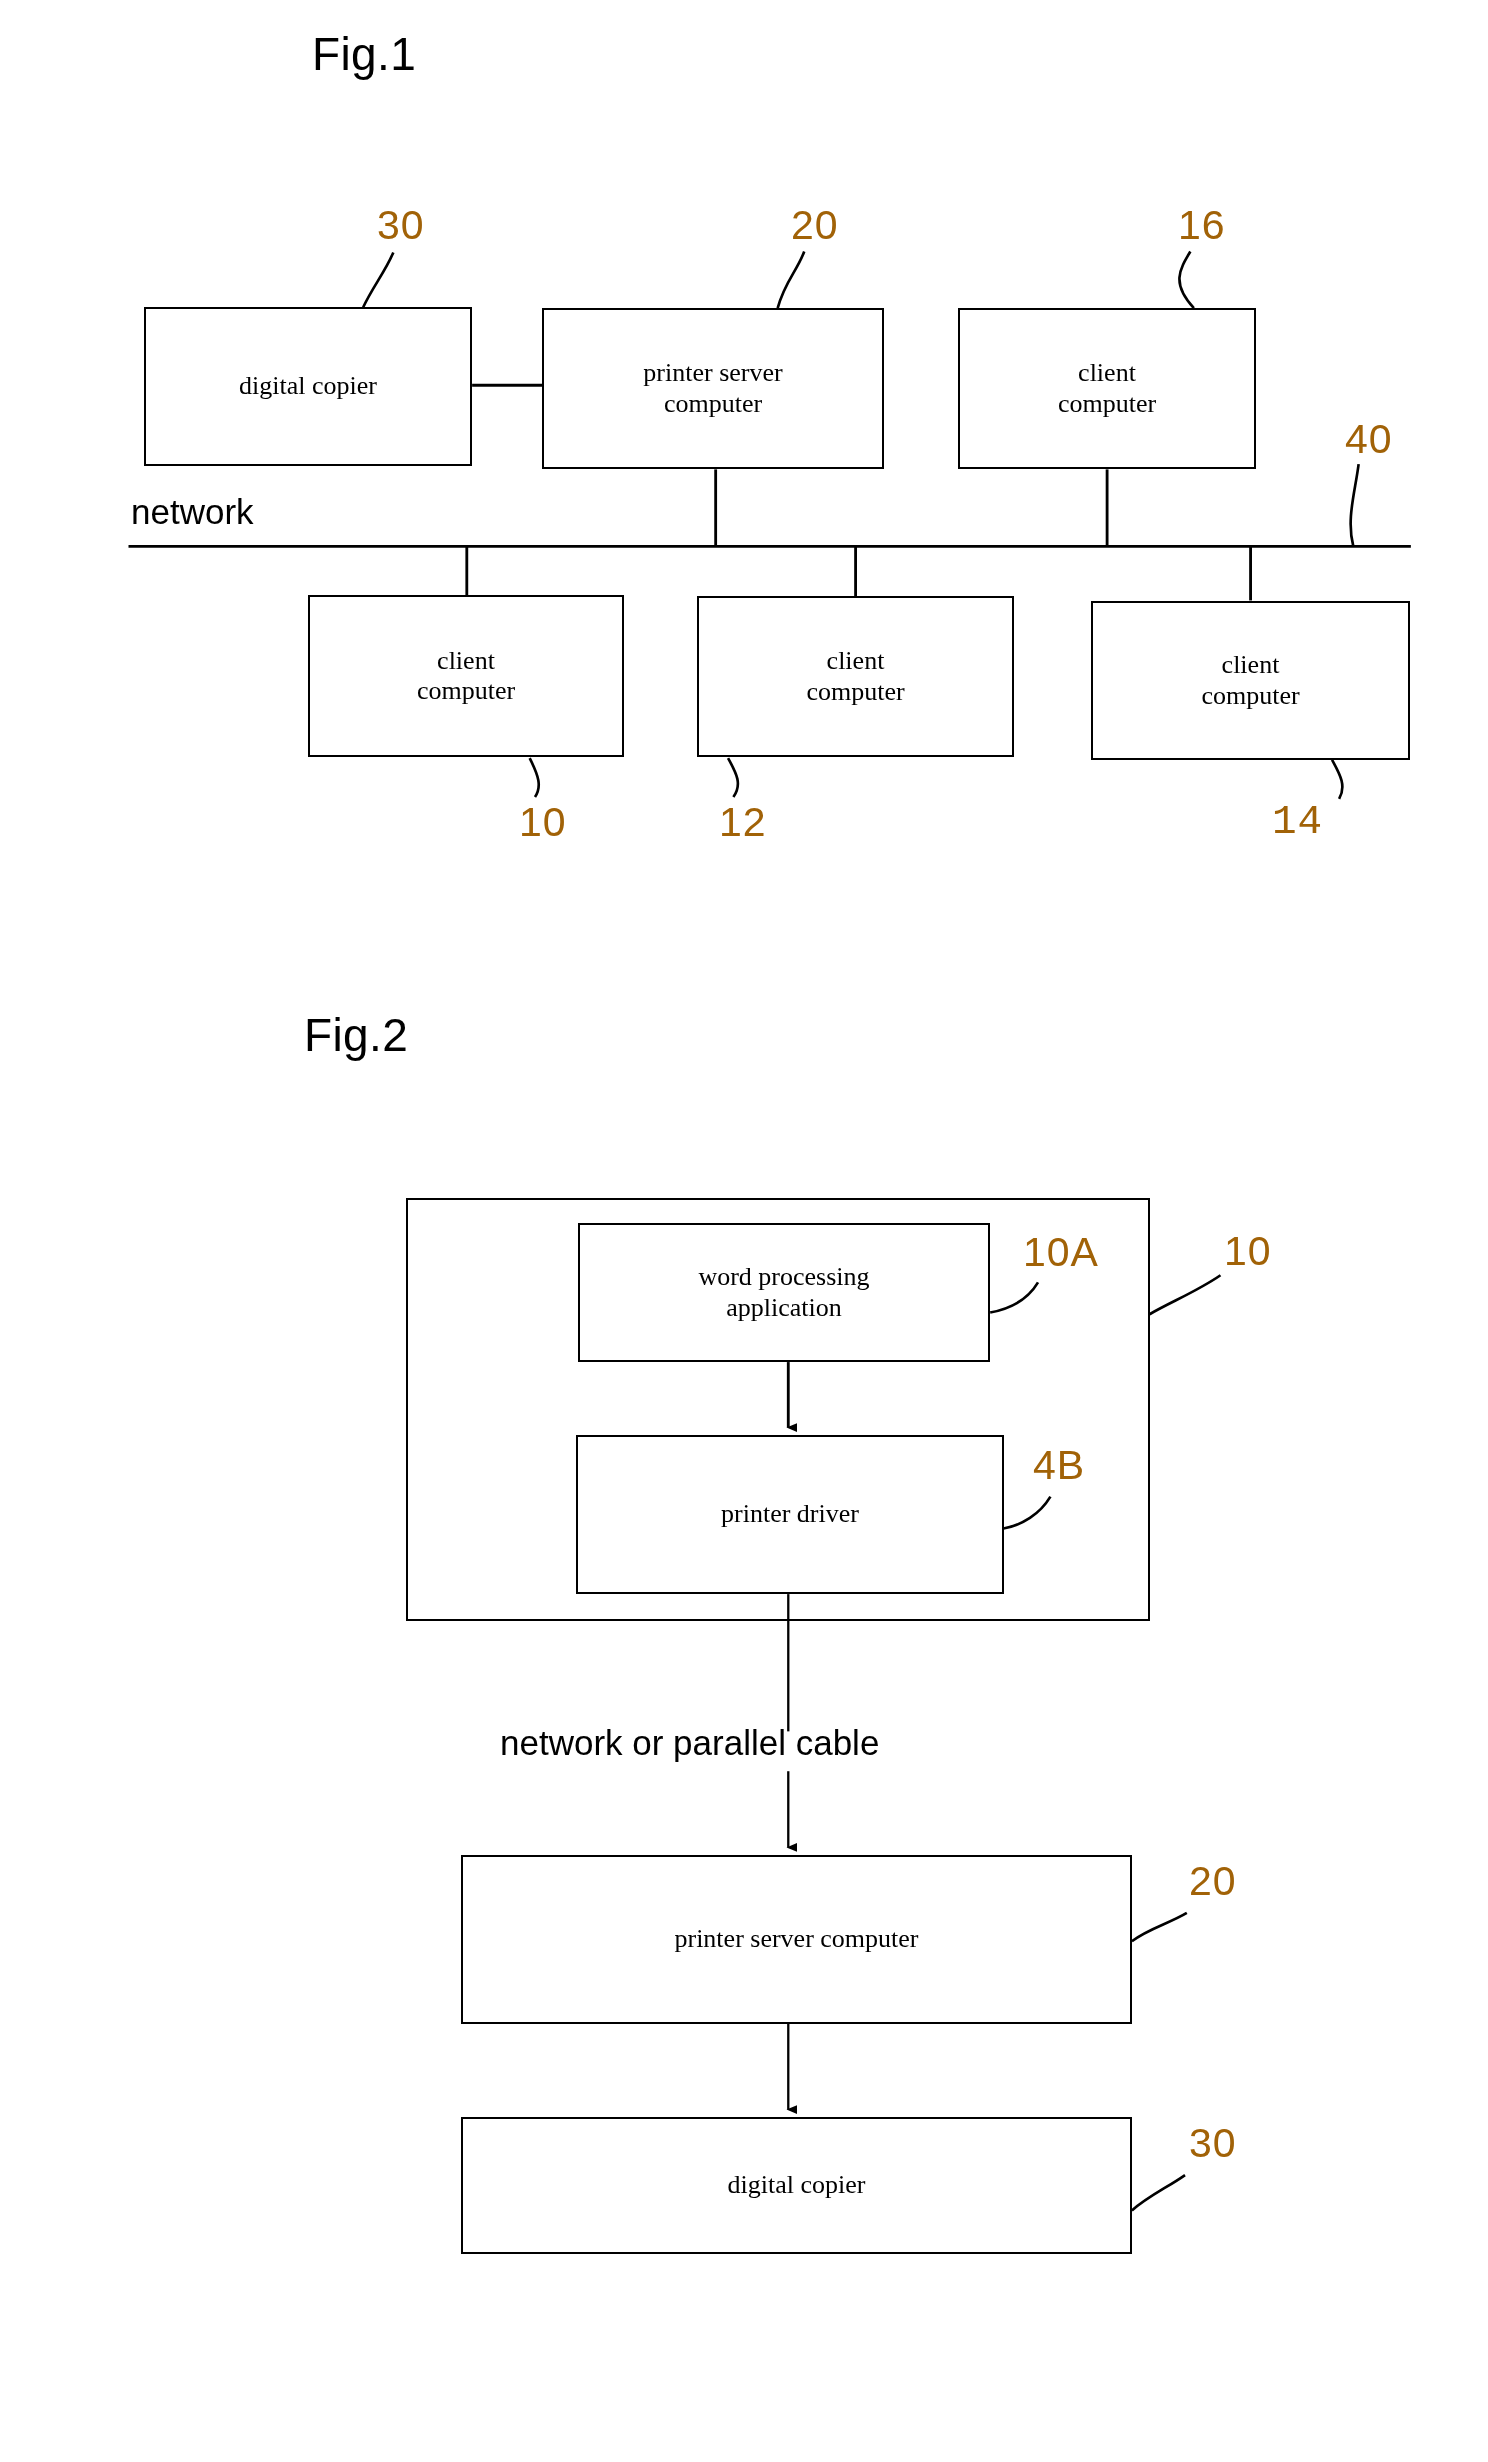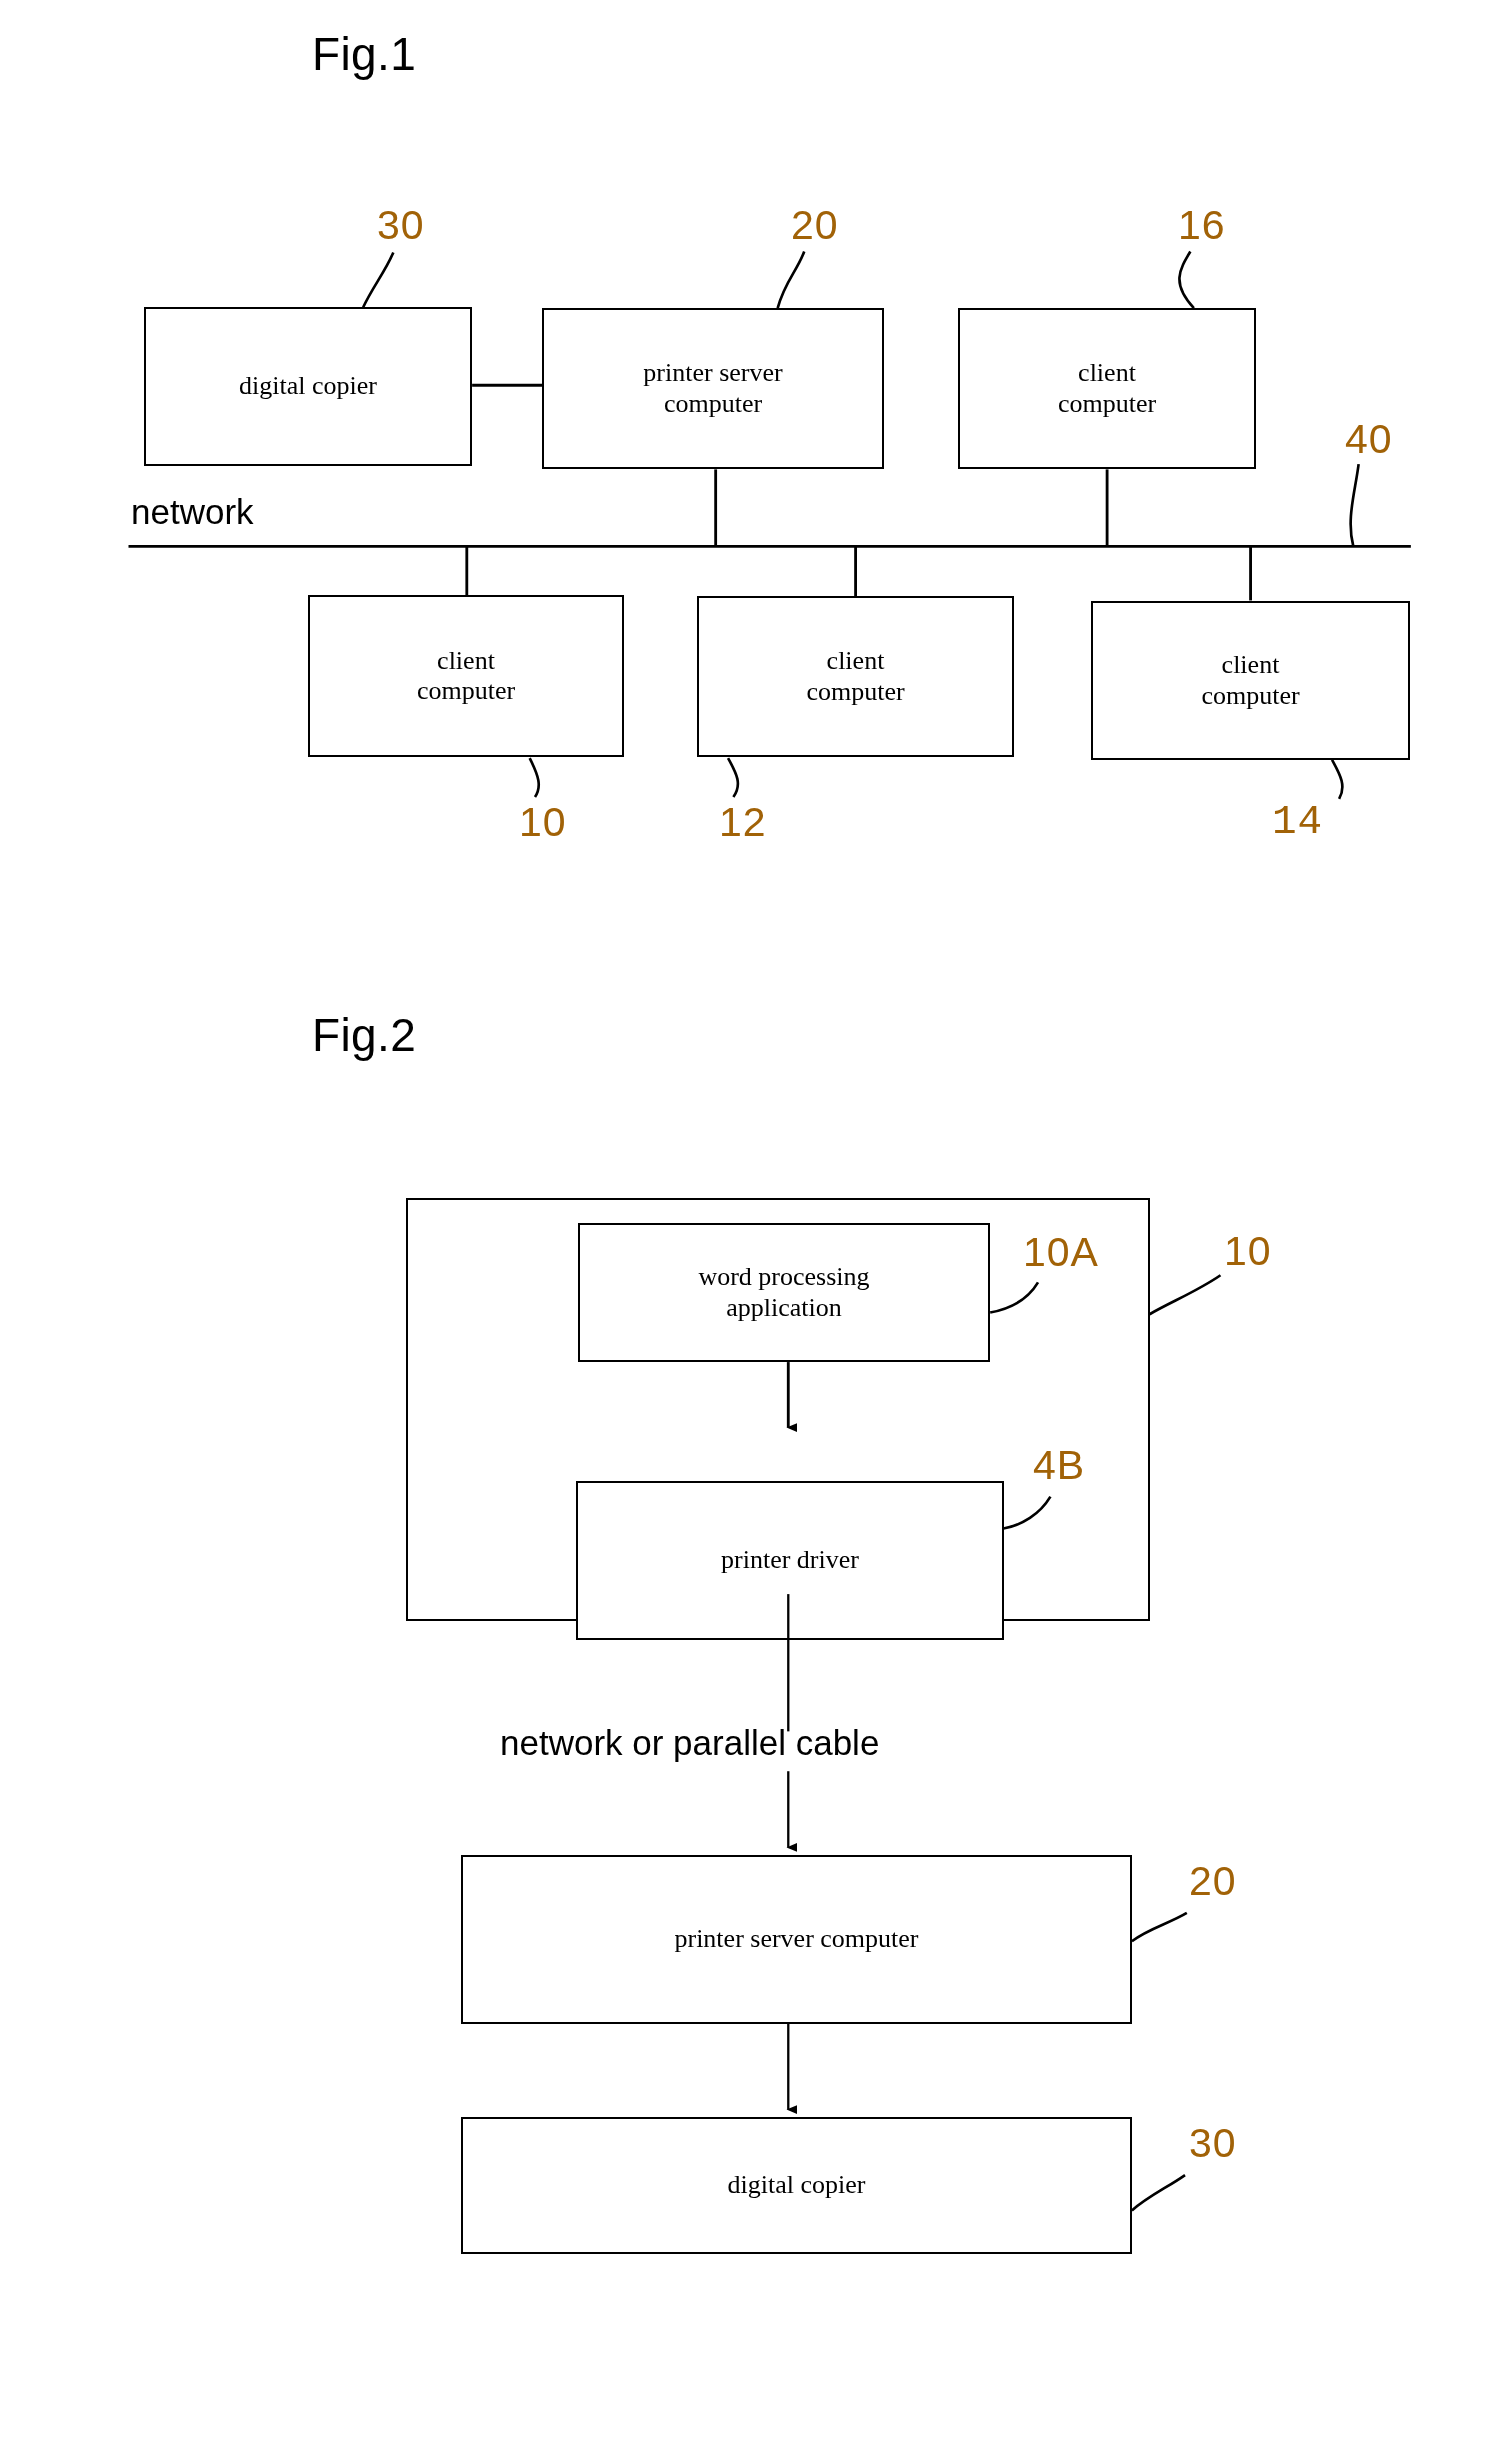--- a/index.html
+++ b/index.html
@@ -118,30 +118,30 @@
   </div>
 
   <div class="ref-num" style="left:377px; top:202px;">30</div>
   <div class="ref-num" style="left:791px; top:202px;">20</div>
   <div class="ref-num" style="left:1178px; top:202px;">16</div>
   <div class="ref-num" style="left:1345px; top:416px;">40</div>
   <div class="ref-num" style="left:519px; top:799px;">10</div>
   <div class="ref-num" style="left:719px; top:799px;">12</div>
   <div class="ref-num" style="left:1272px; top:799px;font-family:Liberation Mono, monospace;">14</div>
 
-  <div class="fig-label" style="left:312px; top:1008px;">Fig.2</div>
+  <div class="fig-label" style="left:304px; top:1008px;">Fig.2</div>
 
   <div class="outer-box" style="left:406px; top:1198px; width:744px; height:423px;"></div>
 
   <div class="node-box" style="left:578px; top:1223px; width:412px; height:139px;">
     <span class="node-label">word processing
 application</span>
   </div>
 
-  <div class="node-box" style="left:576px; top:1435px; width:428px; height:159px;margin-top:46px;">
+  <div class="node-box" style="left:576px; top:1435px; width:428px; height:159px;">
     <span class="node-label">printer driver</span>
   </div>
 
   <div class="plain-text" style="left:500px; top:1723px; font-size:35px;">network or parallel cable</div>
 
   <div class="node-box" style="left:461px; top:1855px; width:671px; height:169px;">
     <span class="node-label">printer server computer</span>
   </div>
 
   <div class="node-box" style="left:461px; top:2117px; width:671px; height:137px;">

